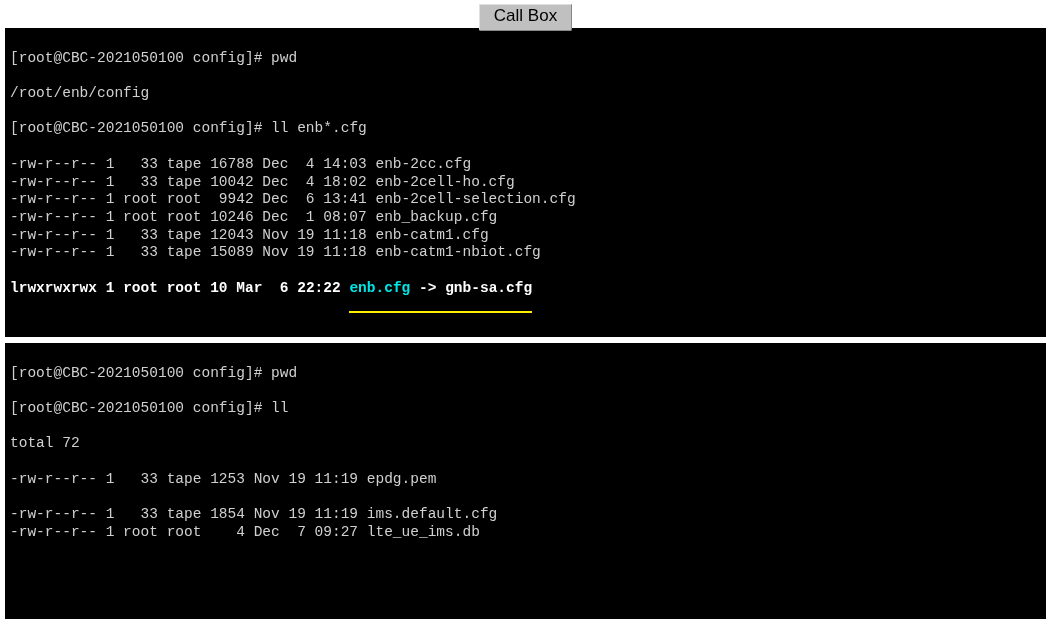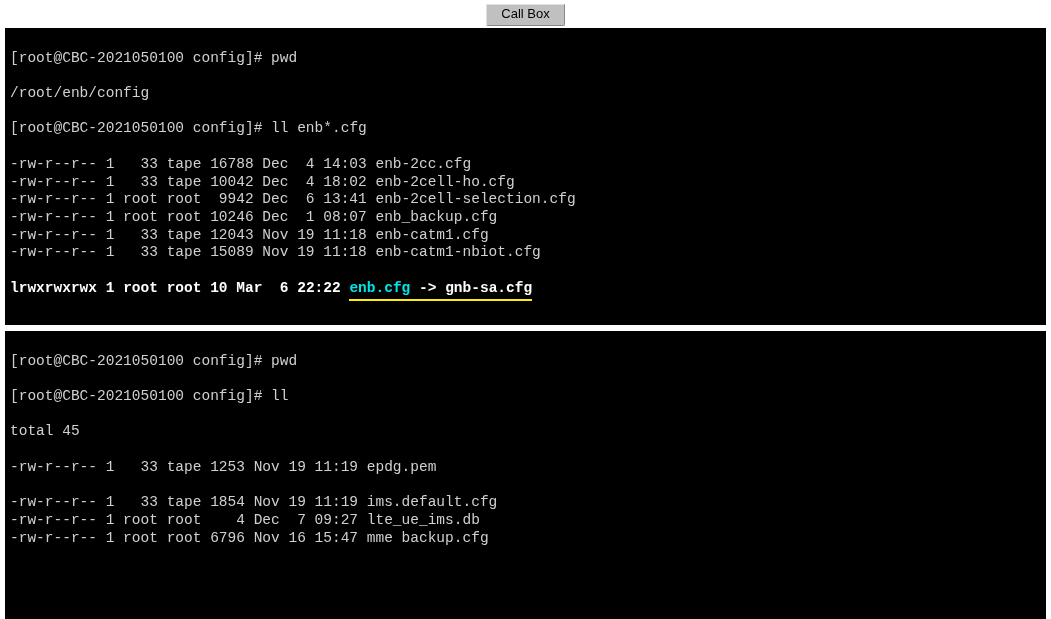--- a/index.html
+++ b/index.html
@@ -18,40 +18,40 @@
     height: 22px;
     align-items: flex-start;
   }
   .tab {
     background: #c0c0c0;
     border: 1px solid #888;
     border-top: 1px solid #e0e0e0;
     border-left: 1px solid #e0e0e0;
     padding: 1px 14px 3px 14px;
     font-family: Arial, sans-serif;
-    font-size: 13px;
+    font-size: 17px;
     color: #000;
     border-radius: 0 0 2px 2px;
   }
   .term-panel {
     background: #000000;
     color: #d0d0d0;
     border: 1.5px solid #000;
     margin: 2px 1px 6px 1px;
     padding: 3px 4px 5px 4px;
     white-space: pre;
     overflow: hidden;
   }
   .cmd { color: #d0d0d0; margin-top: 33px; }
   .line { display: block; }
   .cyan { color: #00e5e5; }
   .bold { font-weight: bold; color: #ffffff; }
   .ul-yellow {
     border-bottom: 2.5px solid #ffee00;
-    padding-bottom: 2px;
+    padding-bottom: 14px;
     display: inline-block;
     text-align: center;
   }
 </style>
 </head>
 <body>
 
 <div class="tab-bar">
   <div class="tab">Call Box</div>
 </div>
@@ -60,21 +60,21 @@
 <span class="line">[<span>root@CBC-2021050100</span> <span>config</span>]# <span class="cmd">pwd</span></span>
 <span class="line">/root/enb/config</span>
 <span class="line">[<span>root@CBC-2021050100</span> <span>config</span>]# <span class="cmd">ll enb*.cfg</span></span>
 <span class="line">-rw-r--r-- 1   33 tape 16788 Dec  4 14:03 enb-2cc.cfg</span><span class="line">-rw-r--r-- 1   33 tape 10042 Dec  4 18:02 enb-2cell-ho.cfg</span><span class="line">-rw-r--r-- 1 root root  9942 Dec  6 13:41 enb-2cell-selection.cfg</span><span class="line">-rw-r--r-- 1 root root 10246 Dec  1 08:07 enb_backup.cfg</span><span class="line">-rw-r--r-- 1   33 tape 12043 Nov 19 11:18 enb-catm1.cfg</span><span class="line">-rw-r--r-- 1   33 tape 15089 Nov 19 11:18 enb-catm1-nbiot.cfg</span>
 <span class="line bold"><span>lrwxrwxrwx</span> <span>1</span> <span>root</span> <span>root</span> <span>10</span> <span>Mar</span> <span> 6</span> <span>22:22</span> <span class="ul-yellow"><span class="cyan">enb.cfg</span><span> -&gt; </span><span>gnb-sa.cfg</span></span></span>
 </div>
 
 <div class="term-panel">
 <span class="line">[<span>root@CBC-2021050100</span> <span>config</span>]# <span class="cmd">pwd</span></span>
 <span class="line">[<span>root@CBC-2021050100</span> <span>config</span>]# <span class="cmd">ll</span></span>
-<span class="line">total 45</span>
+<span class="line">total 72</span>
 <span class="line">-rw-r--r-- 1   33 tape 1253 Nov 19 11:19 epdg.pem</span>
-<span class="line">-rw-r--r-- 1   33 tape 1854 Nov 19 11:19 ims.default.cfg</span><span class="line">-rw-r--r-- 1 root root    4 Dec  7 09:27 lte_ue_ims.db</span><span class="line">-rw-r--r-- 1 root root 6796 Nov 16 15:47 mme backup.cfg</span>
+<span class="line">-rw-r--r-- 1   33 tape 1854 Nov 19 11:19 ims.default.cfg</span><span class="line">-rw-r--r-- 1 root root    4 Dec  7 09:27 lte_ue_ims.db</span>
 
 
 
 
 
 </div>
 
 </body></html>

